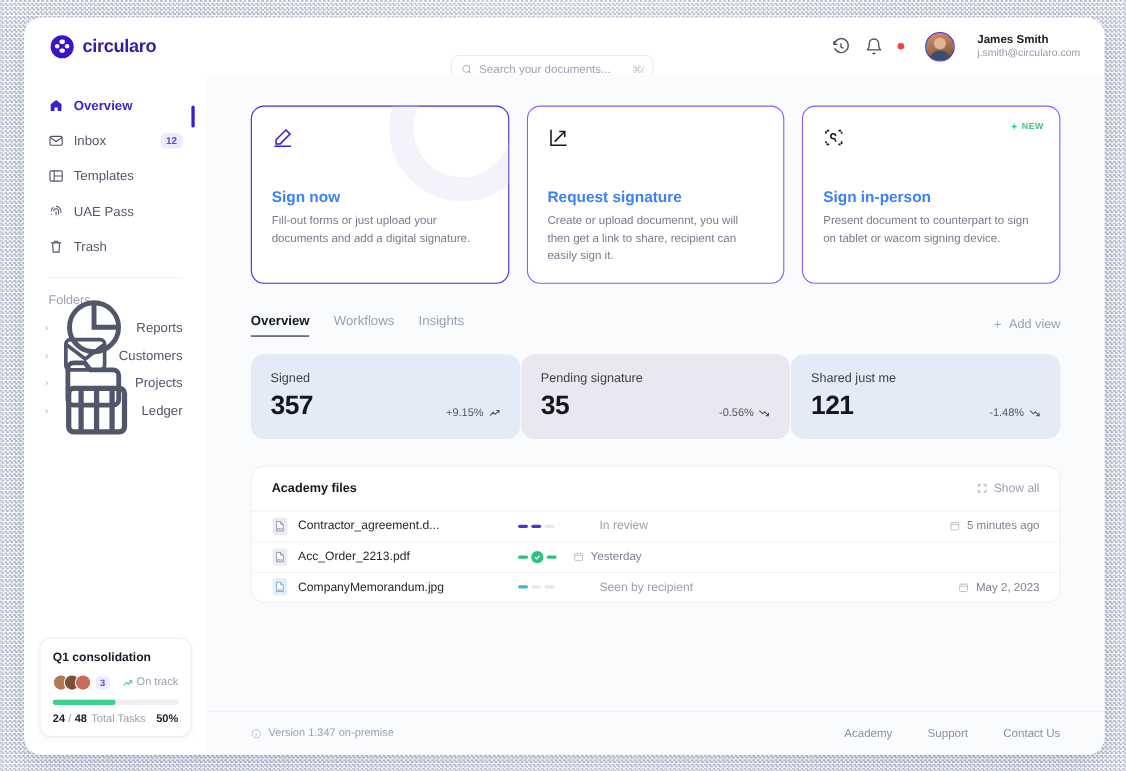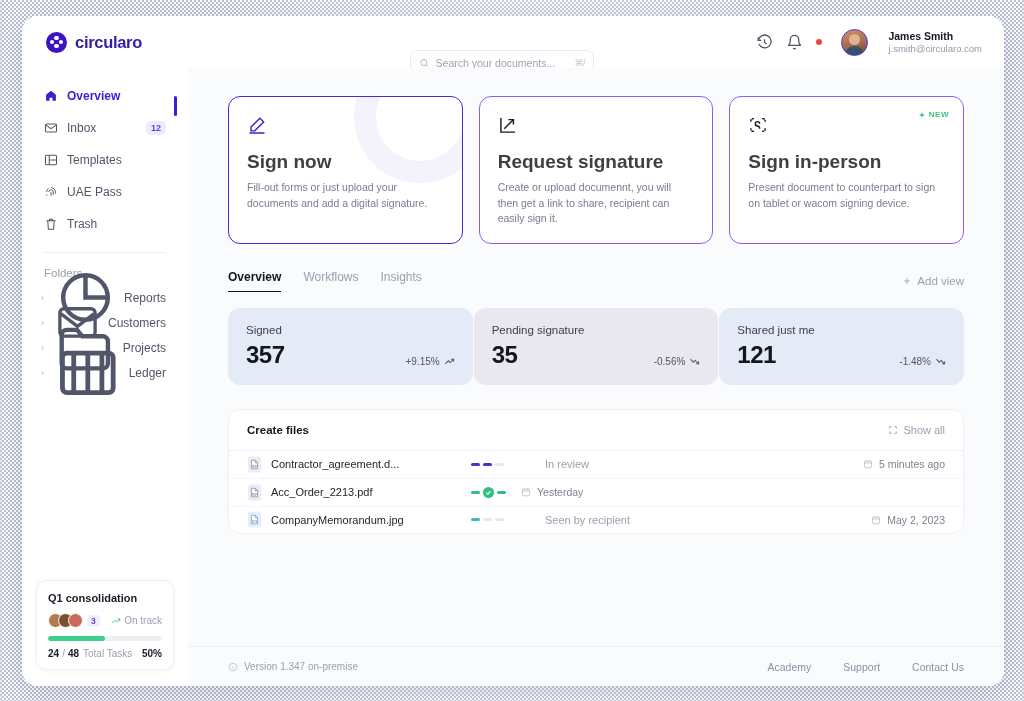--- a/index.html
+++ b/index.html
@@ -180,36 +180,36 @@
     flex:1; background:#fff; border-radius:12px;
     border:1px solid #8b5cf6; padding:18px 18px 16px 18px;
     position:relative; overflow:hidden; min-height:128px; cursor:pointer;
   }
   .card.sel { border:1.6px solid #4a28d8; }
   .card .deco{
     position:absolute; right:-24px; top:-46px; width:132px;height:132px;
     border-radius:50%; border:22px solid #f4f3fb;
   }
   .card-icon { width:20px;height:20px;display:block;position:relative;z-index:1;}
-  .card-title{ margin-top:16px; font-size:19px;font-weight:700;color:#404040;
+  .card-title{ margin-top:36px; font-size:14px;font-weight:700;color:#3b82f6;
                position:relative;z-index:1;}
   .card-desc{ margin-top:7px; font-size:10.5px;line-height:1.48;color:#787d8e;
               position:relative;z-index:1;}
   .newbadge{
     position:absolute; right:14px; top:13px; display:flex;align-items:center;gap:3px;
     font-size:8px;font-weight:700;color:#3ec481;letter-spacing:.5px;
   }
 
   .tabs-row{ display:flex;align-items:center; margin-top:26px; }
   .tab{ font-size:12px;color:#9a9fae;padding:0 0 7px 0;margin-right:22px;cursor:pointer;}
   .tab.active{ color:#15171f;font-weight:600; border-bottom:1.8px solid #15171f;}
   .addview{ margin-left:auto; display:flex;align-items:center;gap:5px;
             font-size:11.5px;color:#9a9fae;cursor:pointer;}
 
-  .stats{ display:flex;gap:1px;margin-top:16px;}
+  .stats{ display:flex;gap:1px;margin-top:16px;justify-content:flex-end;}
   .stat{ flex:1;border-radius:12px;padding:16px 18px 18px 18px;min-height:75px;}
   .stat-label{font-size:11.5px;color:#3c404f;}
   .stat-row{display:flex;align-items:flex-end;margin-top:7px;}
   .stat-val{font-size:24px;font-weight:700;color:#14161e;line-height:1;letter-spacing:-.5px;}
   .stat-delta{margin-left:auto;display:flex;align-items:center;gap:4px;
               font-size:10px;color:#515667;}
 
   .recent{
     margin-top:24px;background:#fff;border:1px solid #eef0f5;border-radius:12px;
     overflow:hidden;
@@ -497,21 +497,21 @@
                   <path d="M3 7 9.5 13.5l4-4L21 17"></path>
                     <path d="M15.5 17H21v-5.5"></path>
                 </svg>
               </div>
             </div>
           </div>
         </div>
 
         <div class="recent">
           <div class="recent-head">
-            <div class="recent-title">Create files</div>
+            <div class="recent-title">Academy files</div>
             <div class="showall">
               <svg style="width:10px;height:10px" viewBox="0 0 24 24" fill="none" stroke="currentColor" stroke-width="2">
                 <path d="M4 9V4h5M20 15v5h-5M4 15v5h5M20 9V4h-5"></path>
               </svg>
               <span>Show all</span>
             </div>
           </div>
 
           <div class="frow">
             <svg class="fico" viewBox="0 0 24 28">

